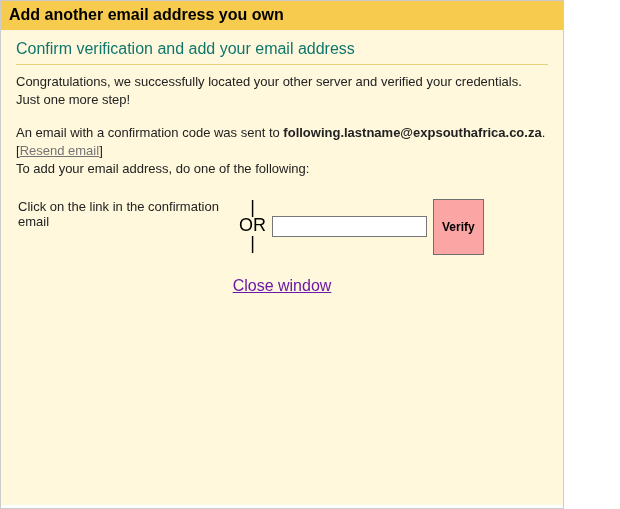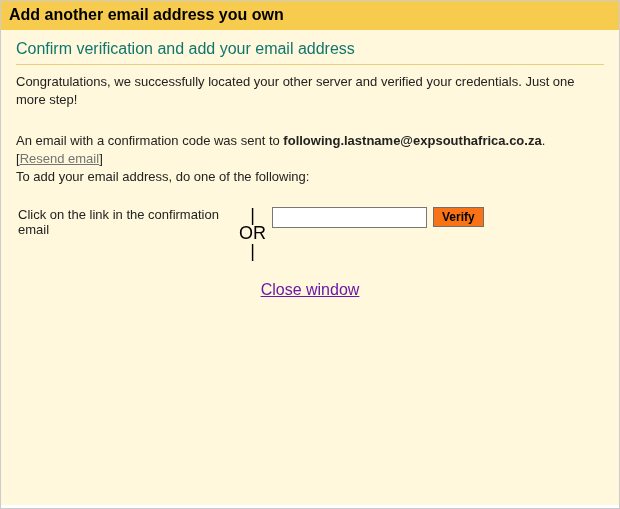--- a/index.html
+++ b/index.html
@@ -6,21 +6,21 @@
     body {
       margin: 0;
       padding: 0;
       font-family: Arial, sans-serif;
       background: #fff;
       width: 620px;
       height: 509px;
       overflow: hidden;
     }
     .outer {
-      width: 620px;
+      width: 564px;
       height: 509px;
       border: 1px solid #ccc;
     }
     .titlebar {
       background: #F7CB4D;
       padding: 5px 8px 6px 8px;
     }
     .titlebar h1 {
       margin: 0;
       font-size: 16px;
@@ -39,21 +39,21 @@
       margin: 0 0 6px 0;
     }
     .hr {
       border: none;
       border-top: 1px solid #e6d27a;
       margin: 0 0 8px 0;
     }
     .para {
       font-size: 13px;
       color: #222;
-      margin: 0 0 24px 0;
+      margin: 0 0 16px 0;
       line-height: 1.35;
     }
     .para-tight {
       font-size: 13px;
       color: #222;
       margin: 0 0 20px 0;
       line-height: 1.4;
     }
     .email-strong { font-weight: bold; }
     a.link {
@@ -97,22 +97,22 @@
       height: 21px;
       border: 1px solid #777;
       background: #fff;
       font-size: 13px;
       padding: 1px 3px;
     }
     button.verify {
       font-family: Arial;
       font-size: 12px;
       font-weight: bold;
-      padding: 2px 8px;
-      background: #f97316;
+      padding: 20px 8px;
+      background: #fca5a5;
       border: 1px solid #707070;
       cursor: pointer;
     }
     .close-row {
       text-align: center;
       margin-top: 22px;
     }
   </style>
 </head>
 <body>

